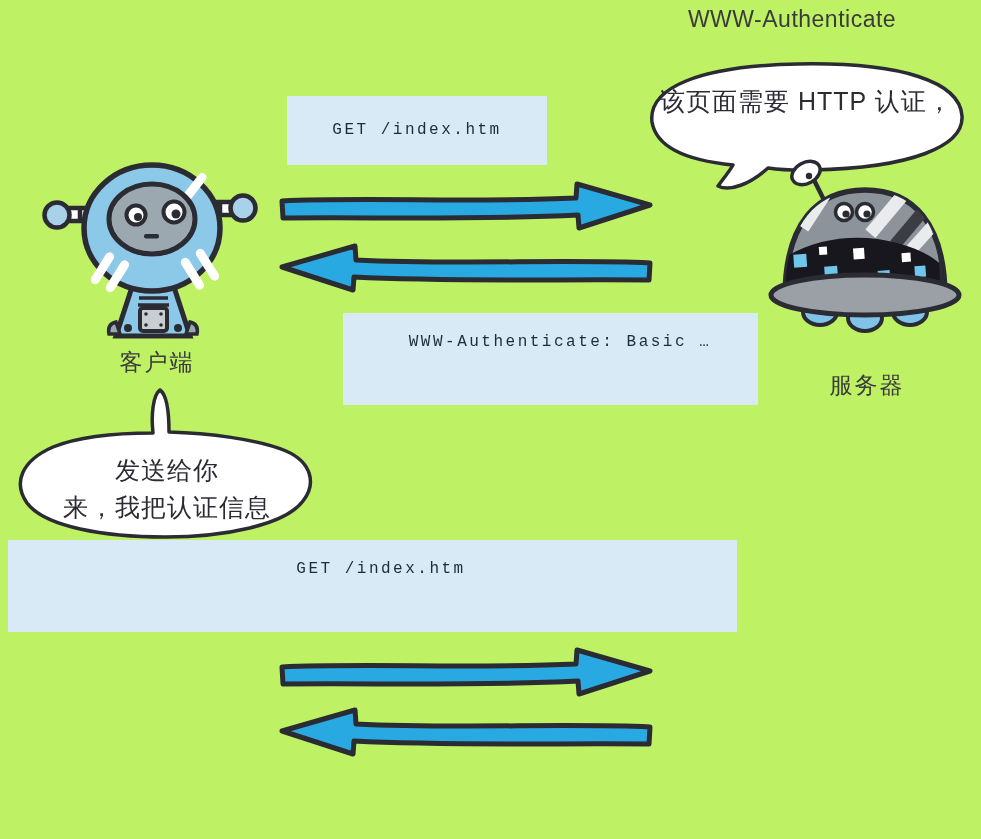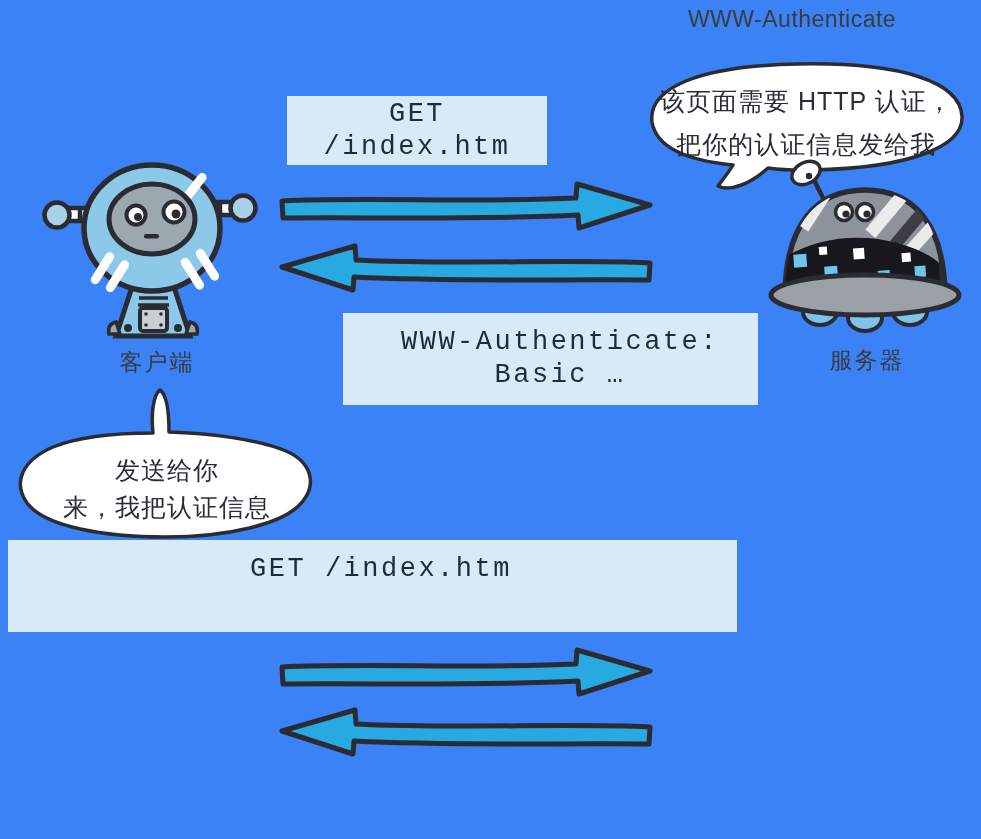--- a/index.html
+++ b/index.html
@@ -10,26 +10,26 @@
     --robot-blue:#8cc8e8;
     --robot-blue-light:#a9d2ea;
     --robot-gray:#9ca8b0;
     --server-gray:#8d939a;
     --server-dark:#17171d;
     --sq-blue:#6fc6ea;
     --label-gray:#3b3b3b;
   }
   html,body{margin:0;padding:0;}
   body{font-family:"Liberation Sans","DejaVu Sans",sans-serif;background:#ffffff;}
-  #stage{position:relative;width:981px;height:839px;background:#3b82f6;overflow:hidden;}
+  #stage{position:relative;width:981px;height:839px;background:#bef264;overflow:hidden;}
   .abs{position:absolute;text-align:center;}
   .title{font-size:23px;color:var(--label-gray);letter-spacing:.5px;text-align:center;font-weight:400;}
   .msg-box{background:var(--box-bg);color:var(--mono-text);
     font-family:"Liberation Mono","DejaVu Sans Mono",monospace;
-    font-size:27px;letter-spacing:2.5px;line-height:33px;box-sizing:border-box;}
+    font-size:16px;letter-spacing:2.5px;line-height:33px;box-sizing:border-box;}
   .msg-center{display:flex;align-items:center;justify-content:center;}
   .bubble-text{color:var(--outline);font-size:25px;letter-spacing:1px;}
   .actor-label{font-size:23px;color:var(--label-gray);letter-spacing:2px;}
   svg{display:block;}
   .bubble-shape{fill:#ffffff;stroke:var(--outline);stroke-width:3.5;stroke-linejoin:round;}
   .arrow-shape{fill:var(--arrow-fill);stroke:var(--outline);stroke-width:5;stroke-linejoin:round;}
 </style>
 </head>
 <body>
 
@@ -44,21 +44,20 @@
         C 290,12 348,32 350,66
         C 352,96 300,118 200,120
         C 185,120.5 170,120 156,118
         C 138,134 118,142 106,136
         C 111,129 117,122 121,115
         C 70,110 44,96 40,72 Z"></path>
     </svg>
   </div>
   <div class="abs bubble-text" style="left:660px;top:80px;line-height:43px;">
     <div>该页面需要 HTTP 认证，</div>
-    <div>把你的认证信息发给我</div>
   </div>
 
   <div class="abs msg-box msg-center" style="left:287px;top:96px;width:260px;height:69px;">
     <span>GET /index.htm</span>
   </div>
 
   <div class="abs" style="left:276px;top:176px;">
     <svg width="384" height="58" viewBox="0 0 384 58">
       <path class="arrow-shape" d="M 6,25 C 90,21 200,27 300,22 L 301,8 L 374,29 L 303,52 L 302,39 C 205,44 95,41 7,42 Z"></path>
     </svg>
@@ -169,21 +168,21 @@
       </g>
 
       <circle cx="82" cy="64" r="8.5" fill="#ffffff" stroke="#2b2b33" stroke-width="3.5"></circle>
       <circle cx="103" cy="64" r="8.5" fill="#ffffff" stroke="#2b2b33" stroke-width="3.5"></circle>
       <circle cx="84" cy="66" r="3.6" fill="#2b2b33"></circle>
       <circle cx="105" cy="66" r="3.6" fill="#2b2b33"></circle>
 
       <ellipse cx="103" cy="147" rx="94" ry="20" fill="#9aa0a6" stroke="#2b2b33" stroke-width="5"></ellipse>
     </svg>
   </div>
-  <div class="abs actor-label" style="left:797px;top:345px;width:140px;">服务器</div>
+  <div class="abs actor-label" style="left:797px;top:370px;width:140px;">服务器</div>
 
   <div class="abs msg-box" style="left:343px;top:313px;width:415px;height:92px;padding:13px 0 0 19px;">
     <div>WWW-Authenticate: Basic …</div>
   </div>
 
   <div class="abs" style="left:5px;top:385px;width:315px;height:162px;">
     <svg width="315" height="162" viewBox="0 0 315 162">
       <path class="bubble-shape" d="M 148,48
         C 146,30 148,10 155,5
         C 162,10 164,30 164,47

